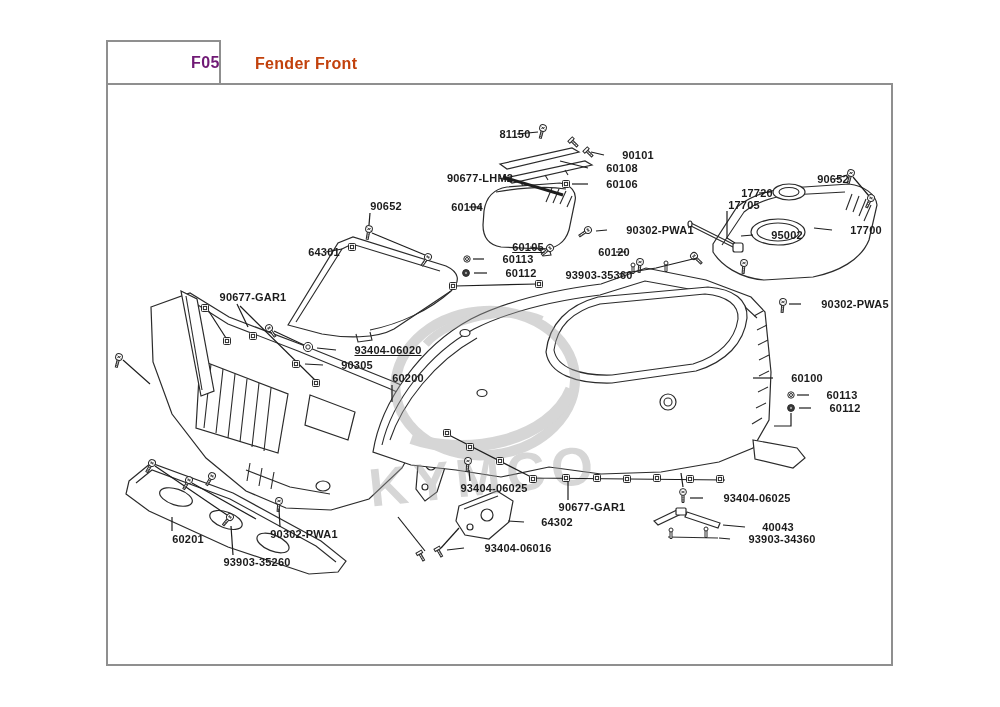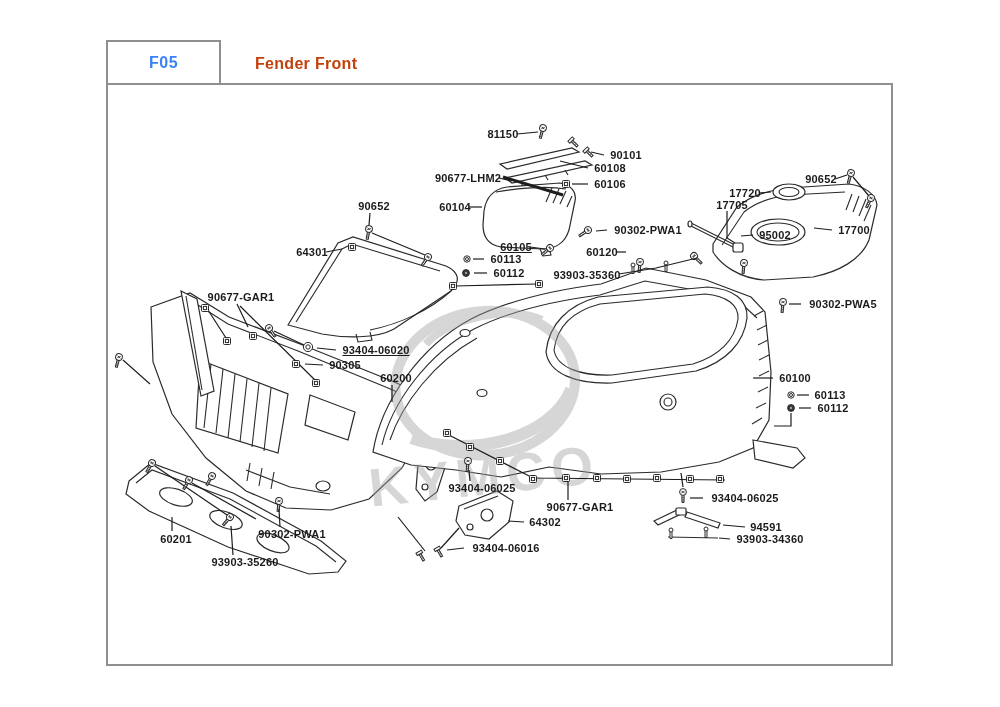--- a/index.html
+++ b/index.html
@@ -1,26 +1,26 @@
 <!DOCTYPE html>
 <html><head>
 <meta charset="utf-8">
 <style>
   html,body{margin:0;padding:0;background:#fff;}
   .page{position:relative;width:1000px;height:707px;background:#ffffff;overflow:hidden;
         font-family:"Liberation Sans",sans-serif;}
   .art-svg{position:absolute;left:0;top:0;width:1000px;height:707px;}
   .header-code{position:absolute;left:107px;top:41px;width:113px;height:43px;
-        display:flex;align-items:center;justify-content:center;
-        font:bold 16px "Liberation Sans",sans-serif;color:#3b82f6;letter-spacing:.5px;}
+        display:flex;align-items:center;justify-content:flex-end;
+        font:bold 16px "Liberation Sans",sans-serif;color:#701a75;letter-spacing:.5px;}
   .header-title{position:absolute;left:255px;top:55px;
         font:bold 16px "Liberation Sans",sans-serif;color:#c2410c;letter-spacing:.3px;}
   .footer-page{position:absolute;left:0;top:670px;width:1000px;text-align:center;
         font:bold 13px "Liberation Sans",sans-serif;color:#3c3c3c;}
-  #label-layer{position:absolute;left:4px;top:0;width:924px;height:707px;pointer-events:none;padding-left:43px;}
+  #label-layer{position:absolute;left:16px;top:0;width:924px;height:707px;pointer-events:none;padding-left:43px;}
   .part-label{position:absolute;transform:translate(-50%,-50%);
         font:bold 11px "Liberation Sans",sans-serif;color:#1b1b1b;
         white-space:nowrap;letter-spacing:.2px;}
   .frame-line{stroke:#8f8f8f;stroke-width:2;fill:none;}
   .art{stroke:#2b2b2b;stroke-width:1.2;fill:#ffffff;}
   .art-n{stroke:#2b2b2b;stroke-width:1.1;fill:none;}
   .thick{stroke:#1d1d1d;stroke-width:3;fill:none;}
   #leader-layer polyline{stroke:#1d1d1d;stroke-width:1.2;fill:none;}
   #connector-layer path{stroke:#1d1d1d;stroke-width:1.2;fill:none;}
 </style>
@@ -315,17 +315,17 @@
       <div class="part-label" style="left: 826px; top: 395px;">60113</div>
       <div class="part-label" style="left: 829px; top: 408px;">60112</div>
       <div class="part-label" style="left: 478px; top: 488px;">93404-06025</div>
       <div class="part-label" style="left: 576px; top: 507px;">90677-GAR1</div>
       <div class="part-label" style="left: 541px; top: 522px;">64302</div>
       <div class="part-label" style="left: 502px; top: 548px;">93404-06016</div>
       <div class="part-label" style="left: 172px; top: 539px;">60201</div>
       <div class="part-label" style="left: 288px; top: 534px;">90302-PWA1</div>
       <div class="part-label" style="left: 241px; top: 562px;">93903-35260</div>
       <div class="part-label" style="left: 741px; top: 498px;">93404-06025</div>
-      <div class="part-label" style="left: 762px; top: 527px;">94591</div>
+      <div class="part-label" style="left: 762px; top: 527px;">40043</div>
       <div class="part-label" style="left: 766px; top: 539px;">93903-34360</div>
     </div>
 
 </div>
 
 </body></html>

